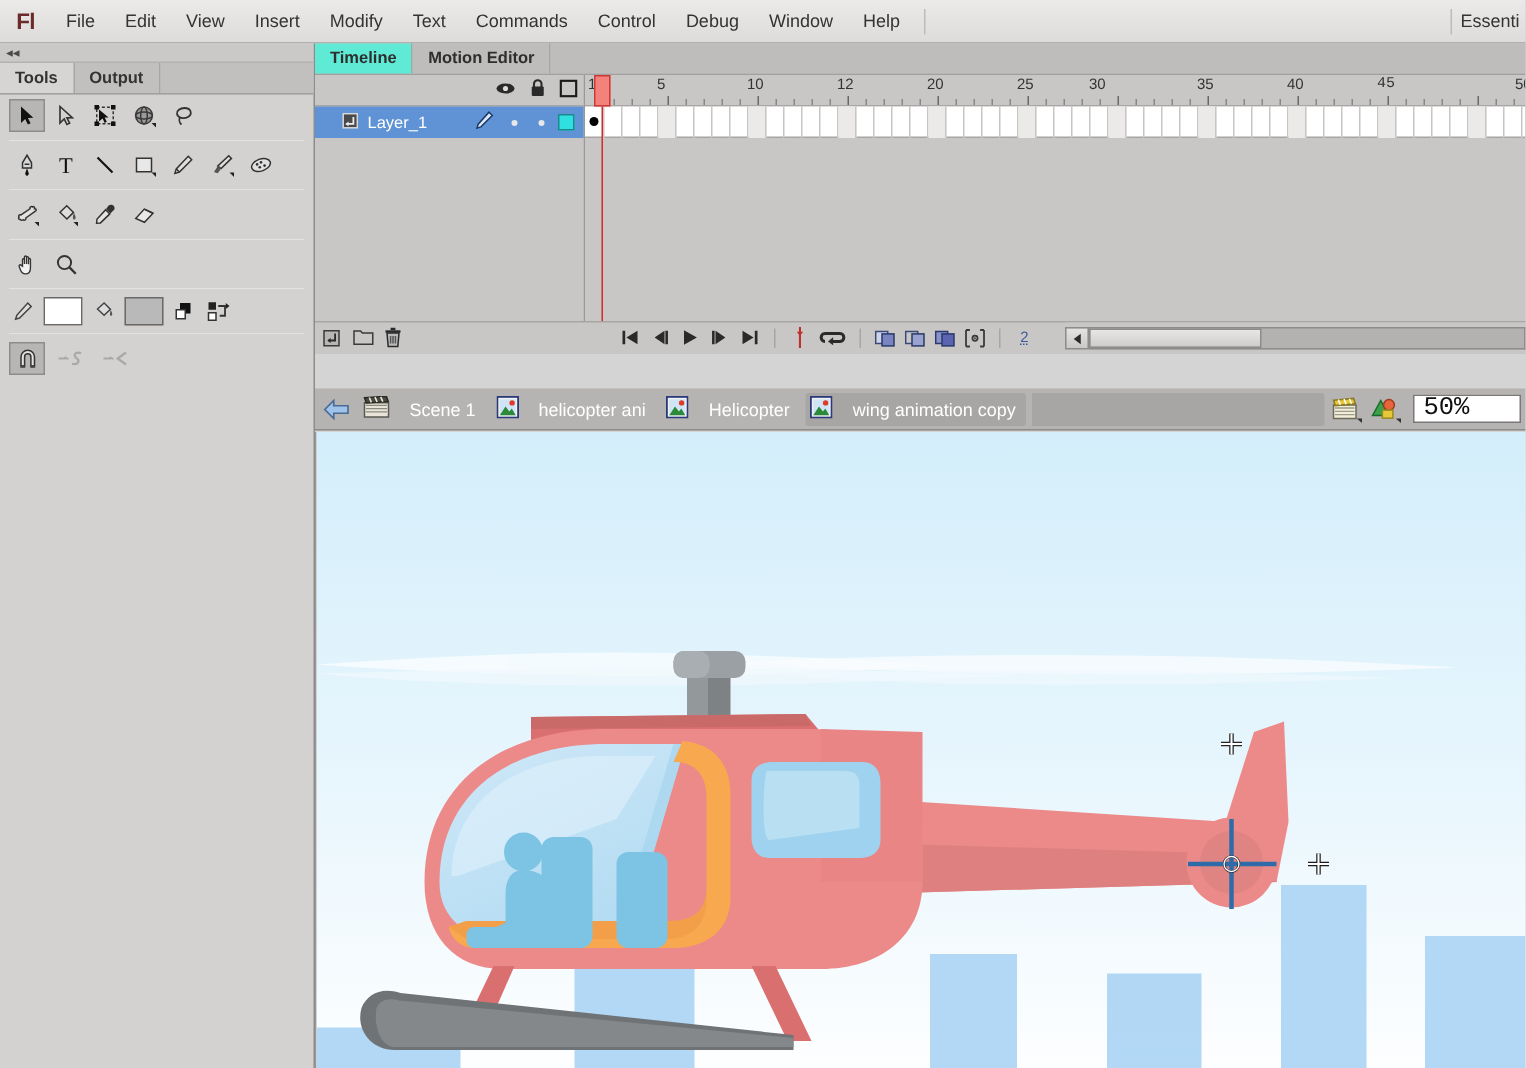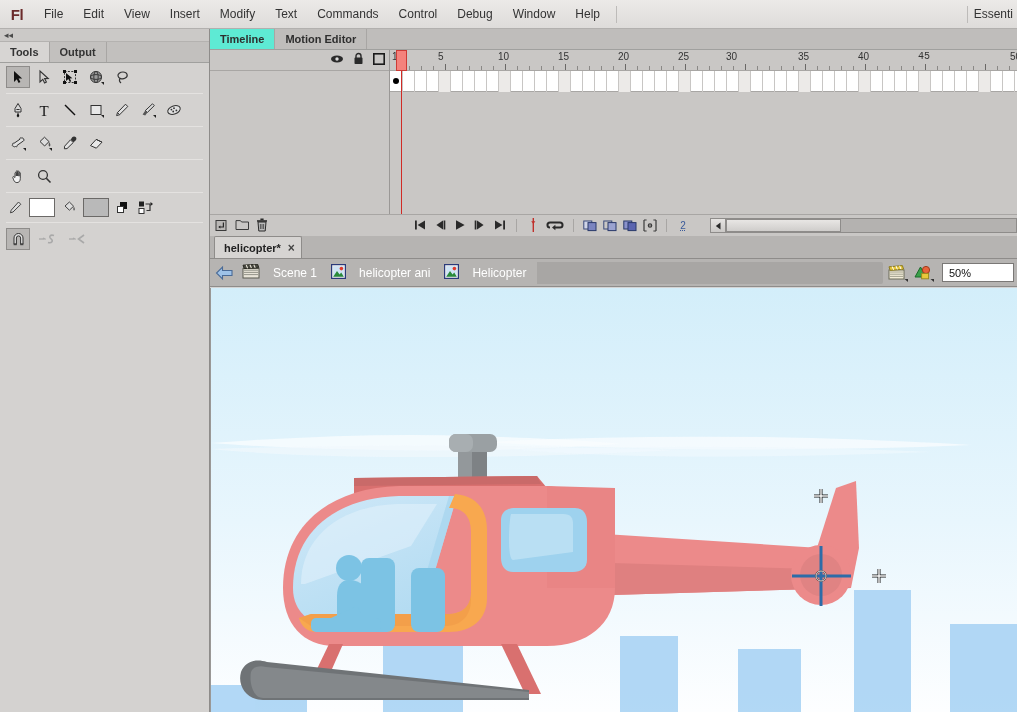--- a/index.html
+++ b/index.html
@@ -191,21 +191,21 @@
   .crumb {
     display: flex; align-items: center; gap: 13px; padding: 0 7px 0 3px;
     height: 22px; font-size: 12px; color: #fff; cursor: default; white-space: nowrap;
   }
   .crumb.current { background: #a8a6a4; border-radius: 2px; }
   .crumb-fill { flex: 1; height: 22px; background: #a8a6a4; border-radius: 0 2px 2px 0; }
   .eb-icon { width: 22px; height: 22px; display:flex; align-items:center; justify-content:center; }
   .zoom-box {
     width: 72px; height: 19px; background: #fff; border: 1px solid #7a7876;
     display: flex; align-items: center; padding-left: 6px;
-    font-size: 11px; color: #111; margin-left: 3px;
+    font-size: 17px; color: #111; margin-left: 3px; font-family: Liberation Mono, monospace;
   }
 
   
   .stage-wrap {
     position: absolute; left: 210px; top: 288px; right: 0; bottom: 0;
     background: #ffffff; overflow: hidden;
     border-left: 1px solid #9a9896;
   }
   .stage-svg { display: block; }
 </style>
@@ -450,20 +450,38 @@
             <svg width="11" height="13" viewBox="0 0 11 13">
                 <path d="M3 6 L3 4 A2.5 2.5 0 0 1 8 4 L8 6" fill="none" stroke="#2a2a2a" stroke-width="1.4"></path>
                 <rect x="1.5" y="5.6" width="8" height="6.4" rx="0.8" fill="#2a2a2a"></rect>
               </svg>
           </span>
           <span>
             <svg width="12" height="12" viewBox="0 0 12 12">
                 <rect x="0.8" y="0.8" width="10.4" height="10.4" fill="none" stroke="#1a1a1a" stroke-width="1.6"></rect>
               </svg>
           </span>
+        </div>
+        <div class="tl-layer-row">
+          <span>
+            <svg width="11" height="11" viewBox="0 0 11 11">
+                <rect x="0.8" y="0.8" width="9.4" height="9.4" fill="#4a4a4a" stroke="#d8d8d8"></rect>
+                <path d="M7.6 3 L7.6 7.6 L3 7.6" fill="none" stroke="#eee" stroke-width="1.2"></path>
+                <path d="M2.2 7.6 L4.4 6 L4.4 9.2 Z" fill="#eee"></path>
+              </svg>
+          </span>
+          <span class="layer-name">Layer_1</span>
+          <span style="margin-right:11px;">
+            <svg width="14" height="14" viewBox="0 0 14 14">
+                <path d="M10 1.8 L12.2 4 L4.6 11.6 L2 12.4 L2.8 9.8 Z" fill="#dfe8f5" stroke="#1a3a6a"></path>
+              </svg>
+          </span>
+          <span class="layer-dot" style="margin-right:14px;"></span>
+          <span class="layer-dot" style="margin-right:9px;"></span>
+          <span class="outline-square" style="margin-right:6px;"></span>
         </div>
         <div class="tl-layers-blank"></div>
       </div>
 
       <div class="tl-frames">
         <div class="ruler" id="ruler">
           <span class="ruler-num" style="left:2px;">1</span>
         <span class="ruler-tick" style="left: 7px;"></span>
             <span class="ruler-tick" style="left: 19px;"></span>
             <span class="ruler-tick" style="left: 31px;"></span>
@@ -511,21 +529,21 @@
             <span class="ruler-tick major" style="left: 535px;"></span>
             <span class="ruler-tick" style="left: 547px;"></span>
             <span class="ruler-tick" style="left: 559px;"></span>
             <span class="ruler-tick" style="left: 571px;"></span>
             <span class="ruler-tick" style="left: 583px;"></span>
             <span class="ruler-tick major" style="left: 595px;"></span>
             <span class="ruler-tick" style="left: 607px;"></span>
             <span class="ruler-tick" style="left: 619px;"></span>
             <span class="ruler-num" style="left: 48px;">5</span>
             <span class="ruler-num" style="left: 108px;">10</span>
-            <span class="ruler-num" style="left: 168px;">15</span>
+            <span class="ruler-num" style="left: 168px;">12</span>
             <span class="ruler-num" style="left: 228px;">20</span>
             <span class="ruler-num" style="left: 288px;">25</span>
             <span class="ruler-num" style="left: 336px;">30</span>
             <span class="ruler-num" style="left: 408px;">35</span>
             <span class="ruler-num" style="left: 468px;">40</span>
             <span class="ruler-num" style="left: 528px; font-family: Liberation Mono, monospace;">45</span>
             <span class="ruler-num" style="left: 588px; margin-left: 32px;">50</span>
           </div>
         <div class="frames-row" id="framesRow">
             <span class="frame-cell" style="left: 1px;"></span>
@@ -695,26 +713,20 @@
         <svg width="7" height="8" viewBox="0 0 7 8">
             <path d="M5.5 0.5 L5.5 7.5 L0.8 4 Z" fill="#2a2a2a"></path>
           </svg>
       </span>
       <span class="scroll-track">
         <span class="scroll-thumb"></span>
       </span>
     </div>
   </div>
 
-  <div class="doctab-bar">
-    <div class="doc-tab">
-      <span>helicopter*</span>
-      <span class="doc-close">×</span>
-    </div>
-  </div>
 
   <div class="editbar">
     <span class="back-arrow">
       <svg width="19" height="16" viewBox="0 0 19 16">
         <path d="M7.5 2 L7.5 5.5 L17 5.5 L17 10.5 L7.5 10.5 L7.5 14 L1.5 8 Z" fill="#9ec2e8" stroke="#4a6a96" stroke-width="1.1"></path>
       </svg>
     </span>
 
     <span class="crumb">
       <span>
@@ -745,20 +757,31 @@
         <svg width="15" height="15" viewBox="0 0 15 15">
           <rect x="0.6" y="0.6" width="13.8" height="13.8" fill="#f0f0f0" stroke="#2a3a7a" stroke-width="1.2"></rect>
           <rect x="2.2" y="2.2" width="10.6" height="10.6" fill="#cfe4f5"></rect>
           <path d="M2.2 12.8 L6 7 L8.6 10.4 L10.2 8.4 L12.8 12.8 Z" fill="#2a8a3a"></path>
           <circle cx="10.4" cy="4.6" r="1.8" fill="#e03a2a"></circle>
         </svg>
       </span>
       <span>Helicopter</span>
     </span>
 
+    <span class="crumb current">
+      <span>
+        <svg width="15" height="15" viewBox="0 0 15 15">
+          <rect x="0.6" y="0.6" width="13.8" height="13.8" fill="#f0f0f0" stroke="#2a3a7a" stroke-width="1.2"></rect>
+          <rect x="2.2" y="2.2" width="10.6" height="10.6" fill="#cfe4f5"></rect>
+          <path d="M2.2 12.8 L6 7 L8.6 10.4 L10.2 8.4 L12.8 12.8 Z" fill="#2a8a3a"></path>
+          <circle cx="10.4" cy="4.6" r="1.8" fill="#e03a2a"></circle>
+        </svg>
+      </span>
+      <span>wing animation copy</span>
+    </span>
     <span class="crumb-fill"></span>
 
     <span class="eb-icon">
       <svg width="22" height="18" viewBox="0 0 22 18">
         <rect x="2" y="6" width="15" height="9" fill="#f2ecd8" stroke="#6a6a58"></rect>
         <path d="M2 2.8 L15.4 1.6 L16.6 5.2 L3.2 6.4 Z" fill="#e8c83a" stroke="#8a7a20"></path>
         <path d="M5.2 2.4 L6.6 5.8 M9 2 L10.4 5.4 M12.6 1.8 L14 5.2" stroke="#fff" stroke-width="1"></path>
         <path d="M3 8 L16 8 M3 10.2 L16 10.2 M3 12.4 L16 12.4" stroke="#9a9a88" stroke-width="0.9"></path>
         <path d="M17.5 15 L21 15 L21 18 Z" fill="#333"></path>
       </svg>

